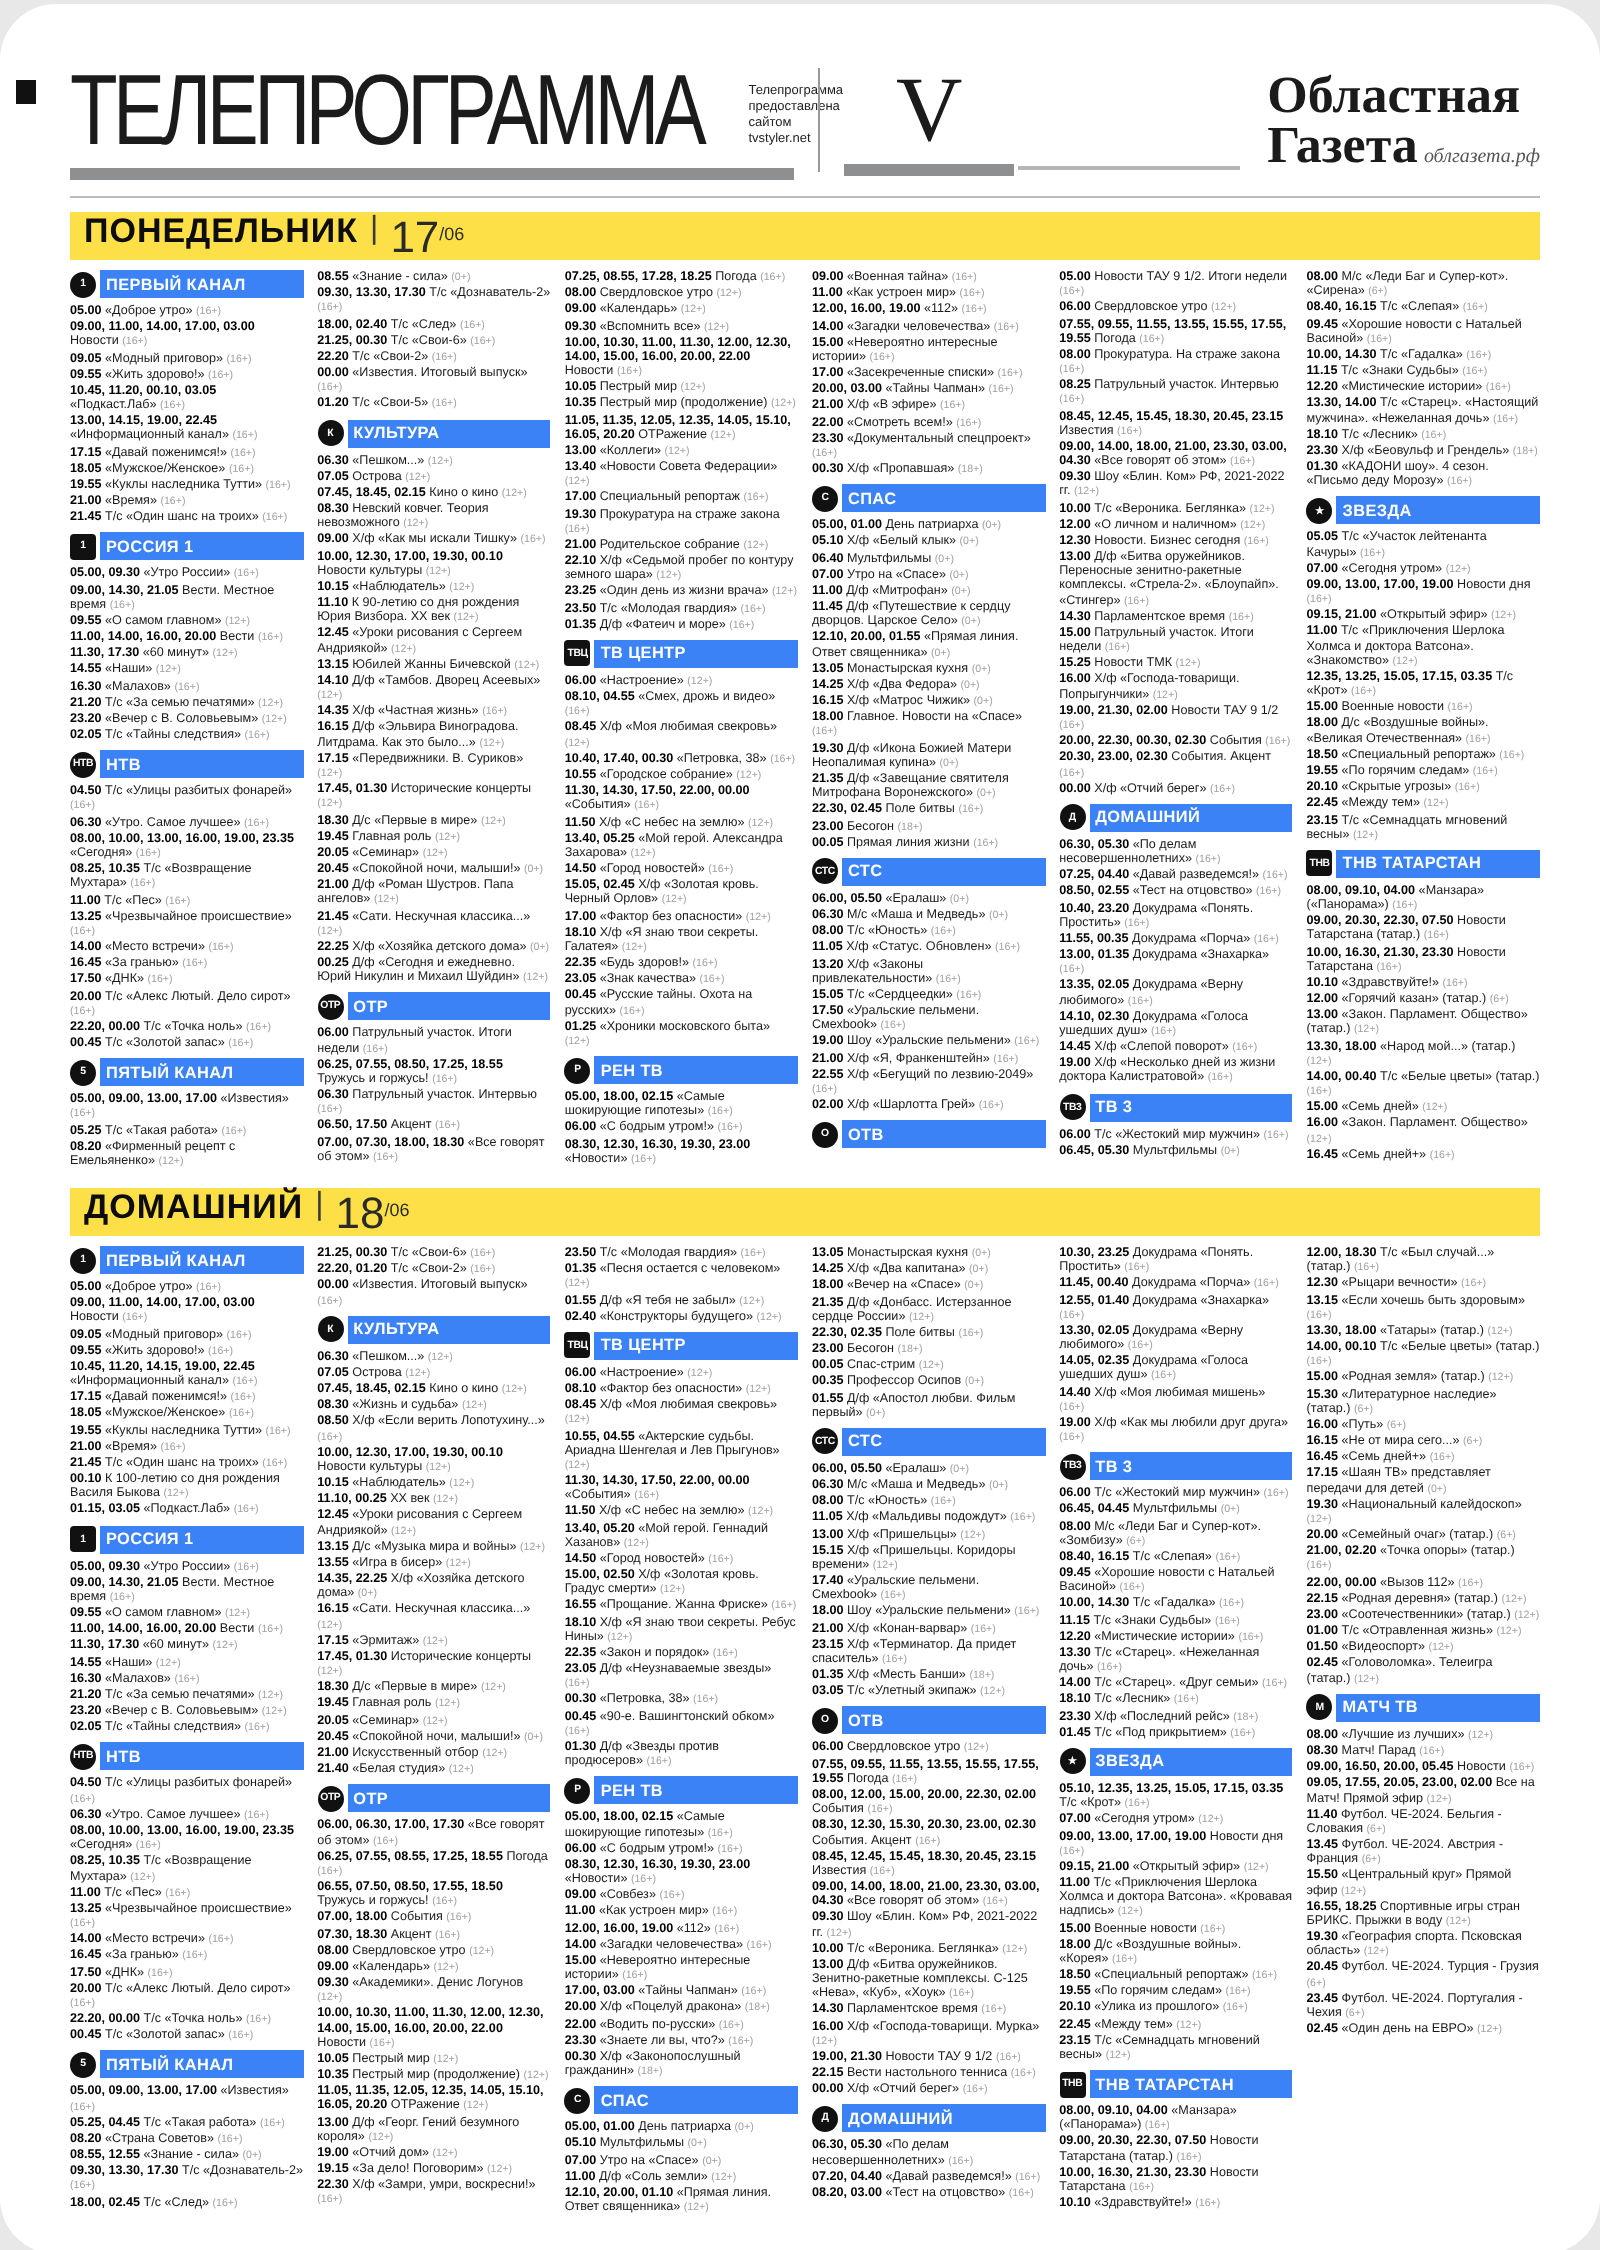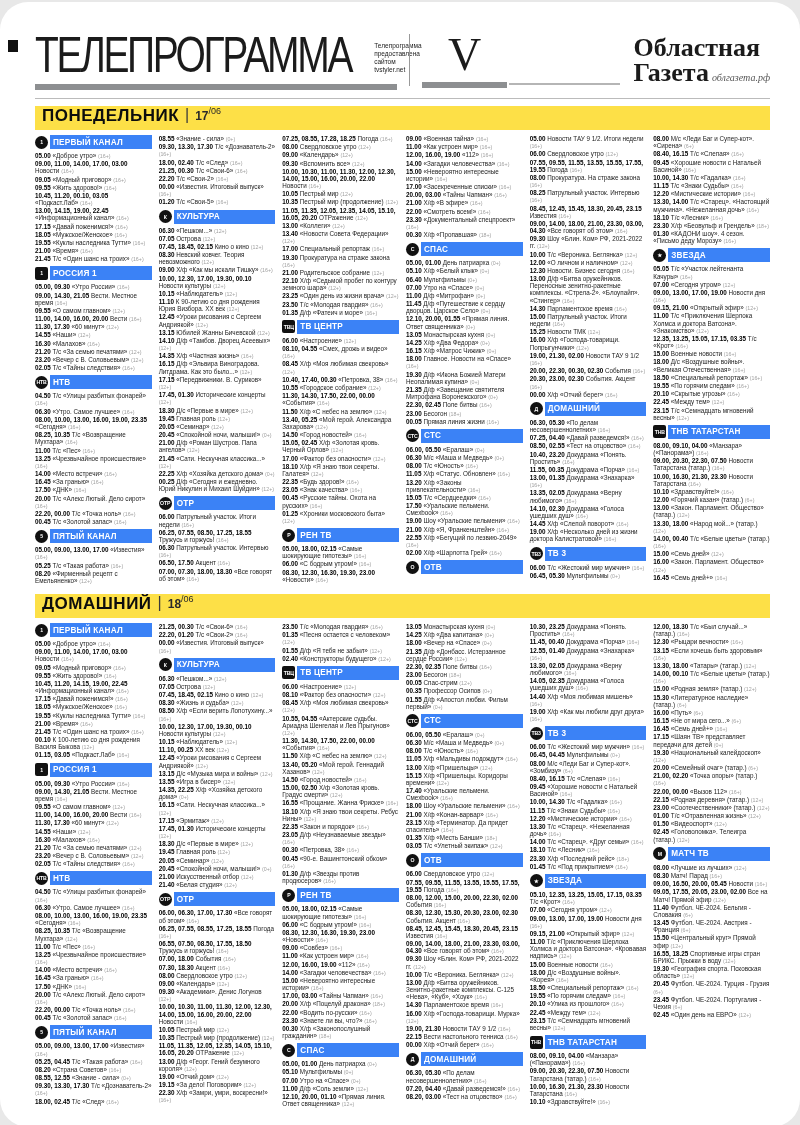--- a/index.html
+++ b/index.html
@@ -23,21 +23,21 @@
   .roman-tail{flex:1;border-bottom:2px solid #b5b5b5;height:51px;margin-left:2px;min-width:10px;}
   .brand{font-family:Liberation Serif, serif;font-weight:bold;font-size:26px;line-height:0.95;
          margin-left:14px;margin-top:4px;white-space:nowrap;}
   .brand-site{font-size:10px;font-weight:normal;color:#555;font-style:italic;margin-left:3px;}
 
   
   .day{margin-top:7px;}
   .day-bar{background:#fde047;height:24px;display:flex;align-items:flex-start;padding-left:7px;}
   .day-name{font-weight:bold;font-size:17px;letter-spacing:0.5px;color:#0d0d0d;}
   .day-sep{margin:0 6px;color:#3a3a3a;font-weight:200;font-size:16px;}
-  .dd{font-size:12px;color:#2a2a2a;font-weight:bold;}
+  .dd{font-size:22px;color:#2a2a2a;}
   .dm{font-size:9px;color:#2a2a2a;vertical-align:6px;}
 
   .listing{column-count:6;column-gap:7px;column-fill:auto;overflow:hidden;margin-top:5px;}
   .listing.mon{height:452px;}
   .listing.tue{height:486px;}
 
   .ch-head{display:flex;align-items:center;margin:4px 0 3px 0;break-inside:avoid;}
   .ch-icon{flex:0 0 auto;width:13px;height:13px;background:#111;color:#fff;border-radius:50%;
            font-size:5.2px;font-weight:bold;display:flex;align-items:center;justify-content:center;
            margin-right:2px;letter-spacing:-0.2px;}

